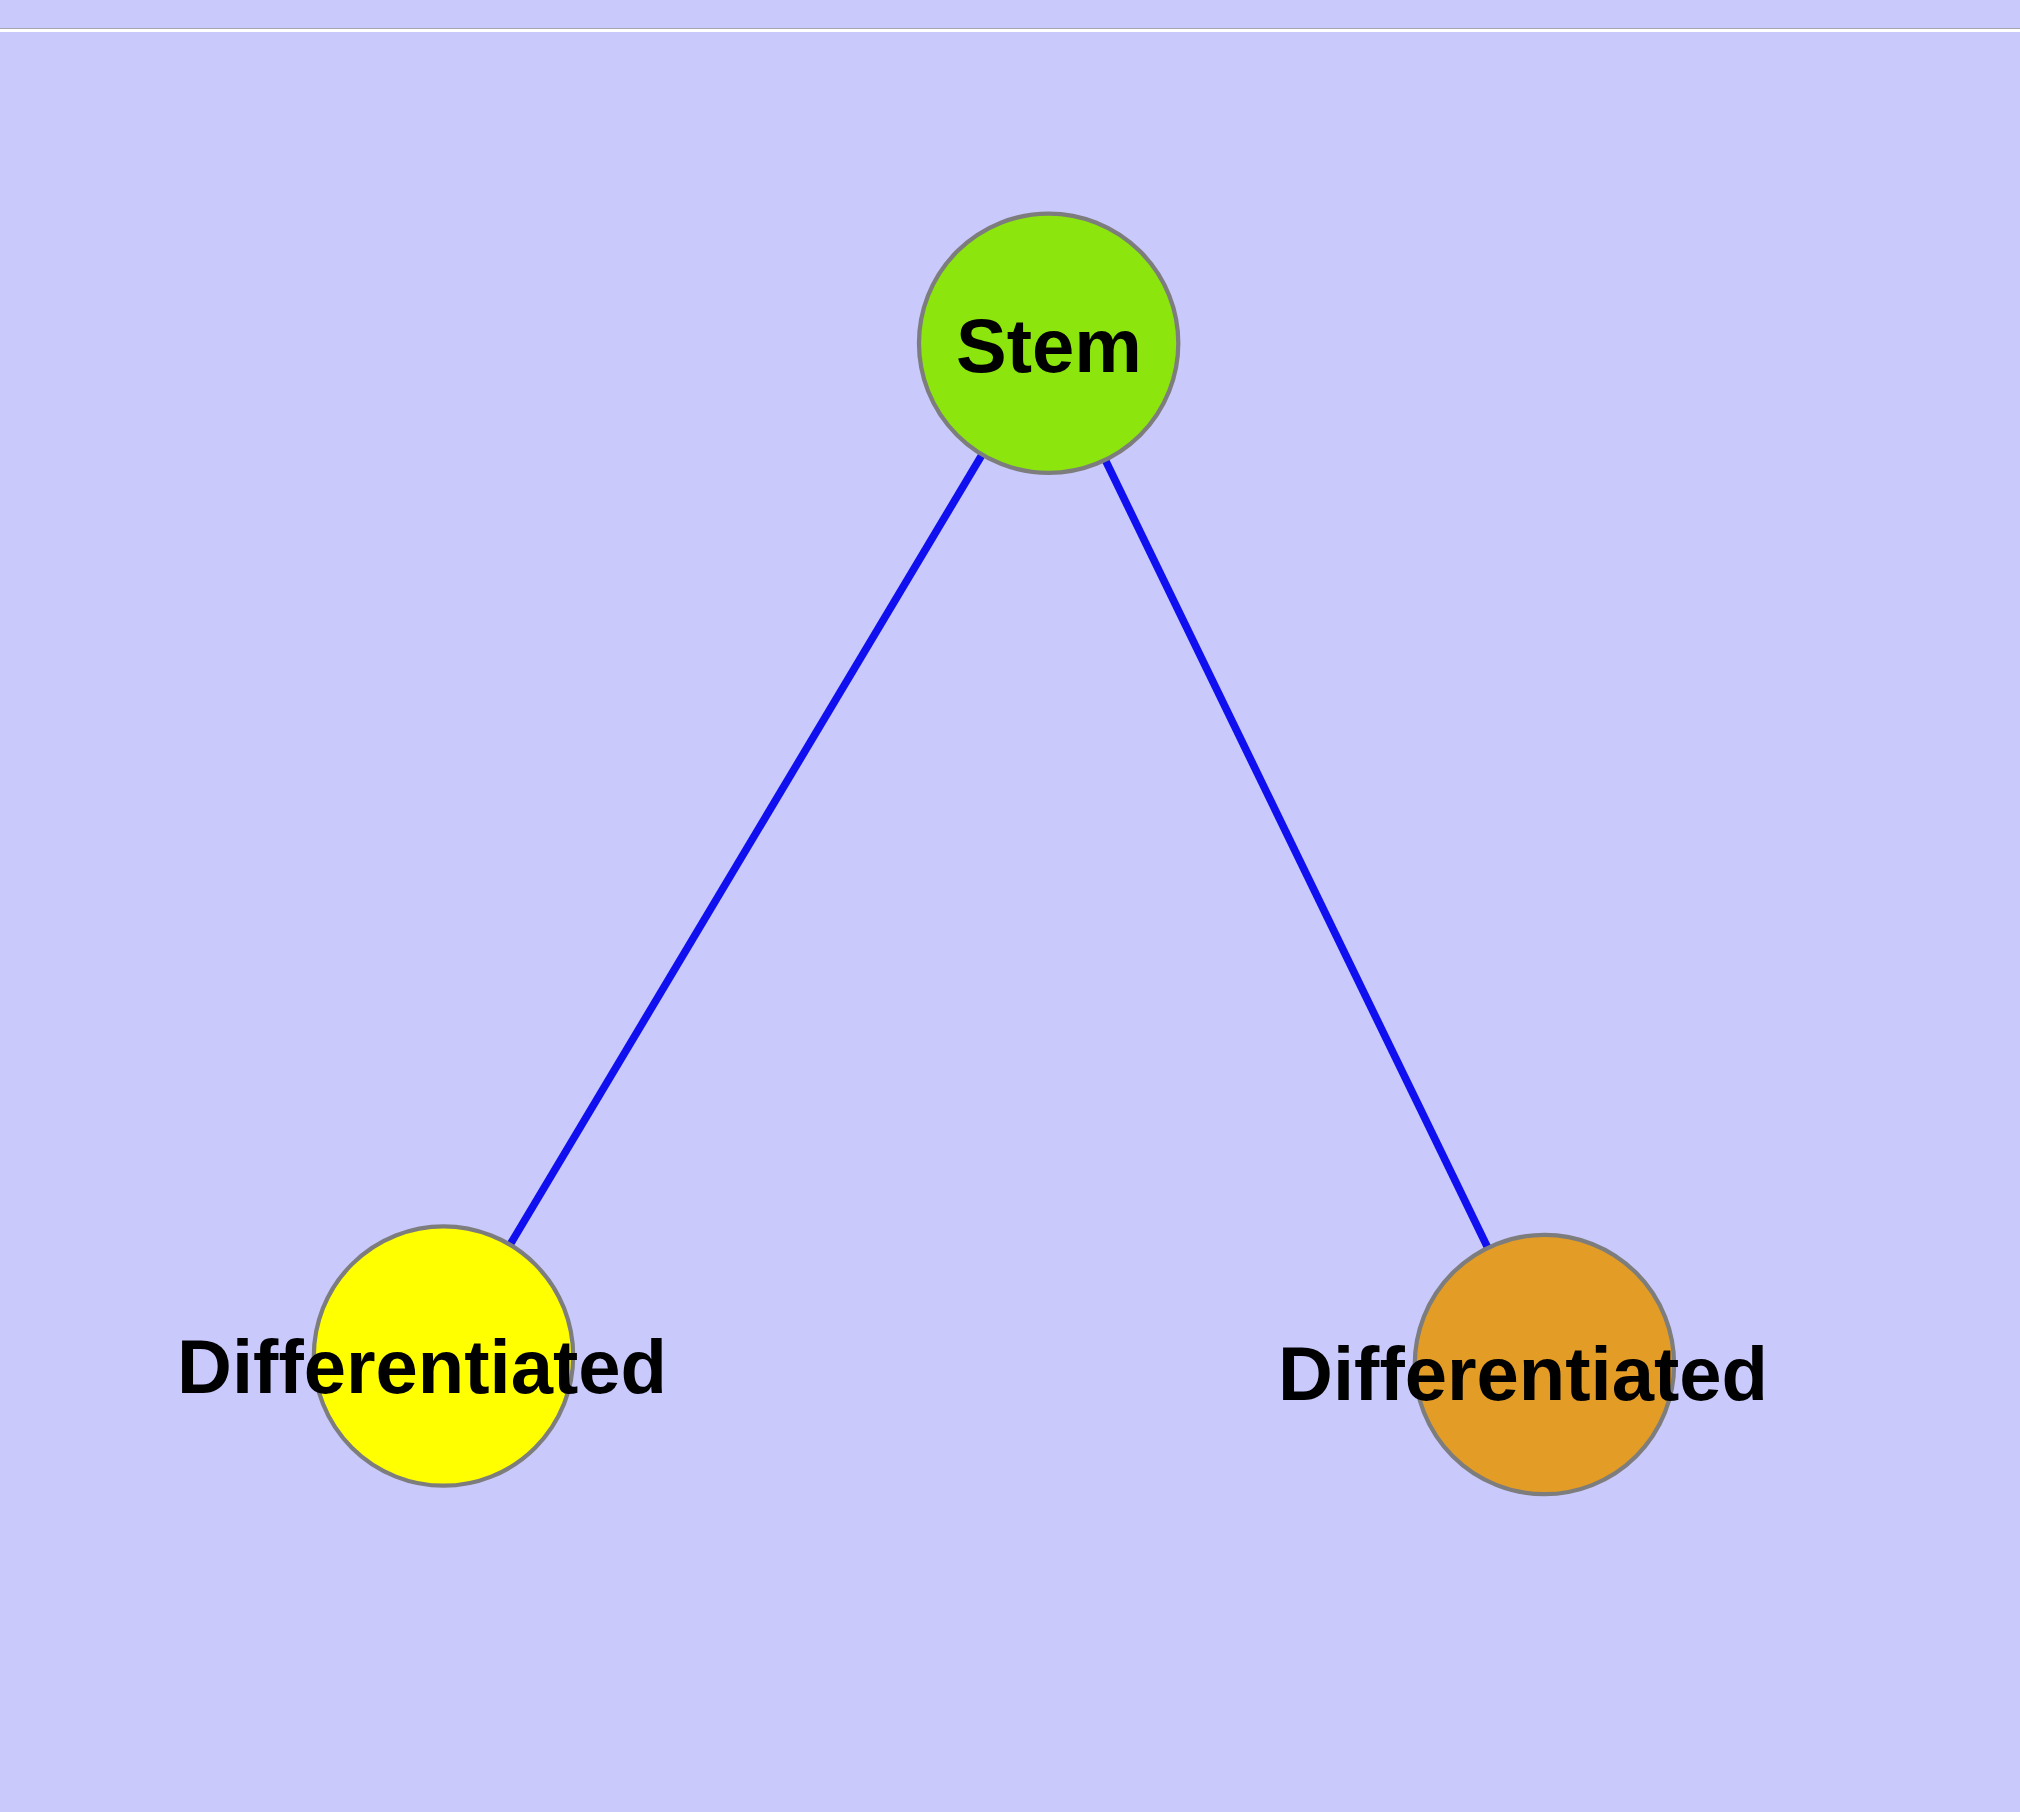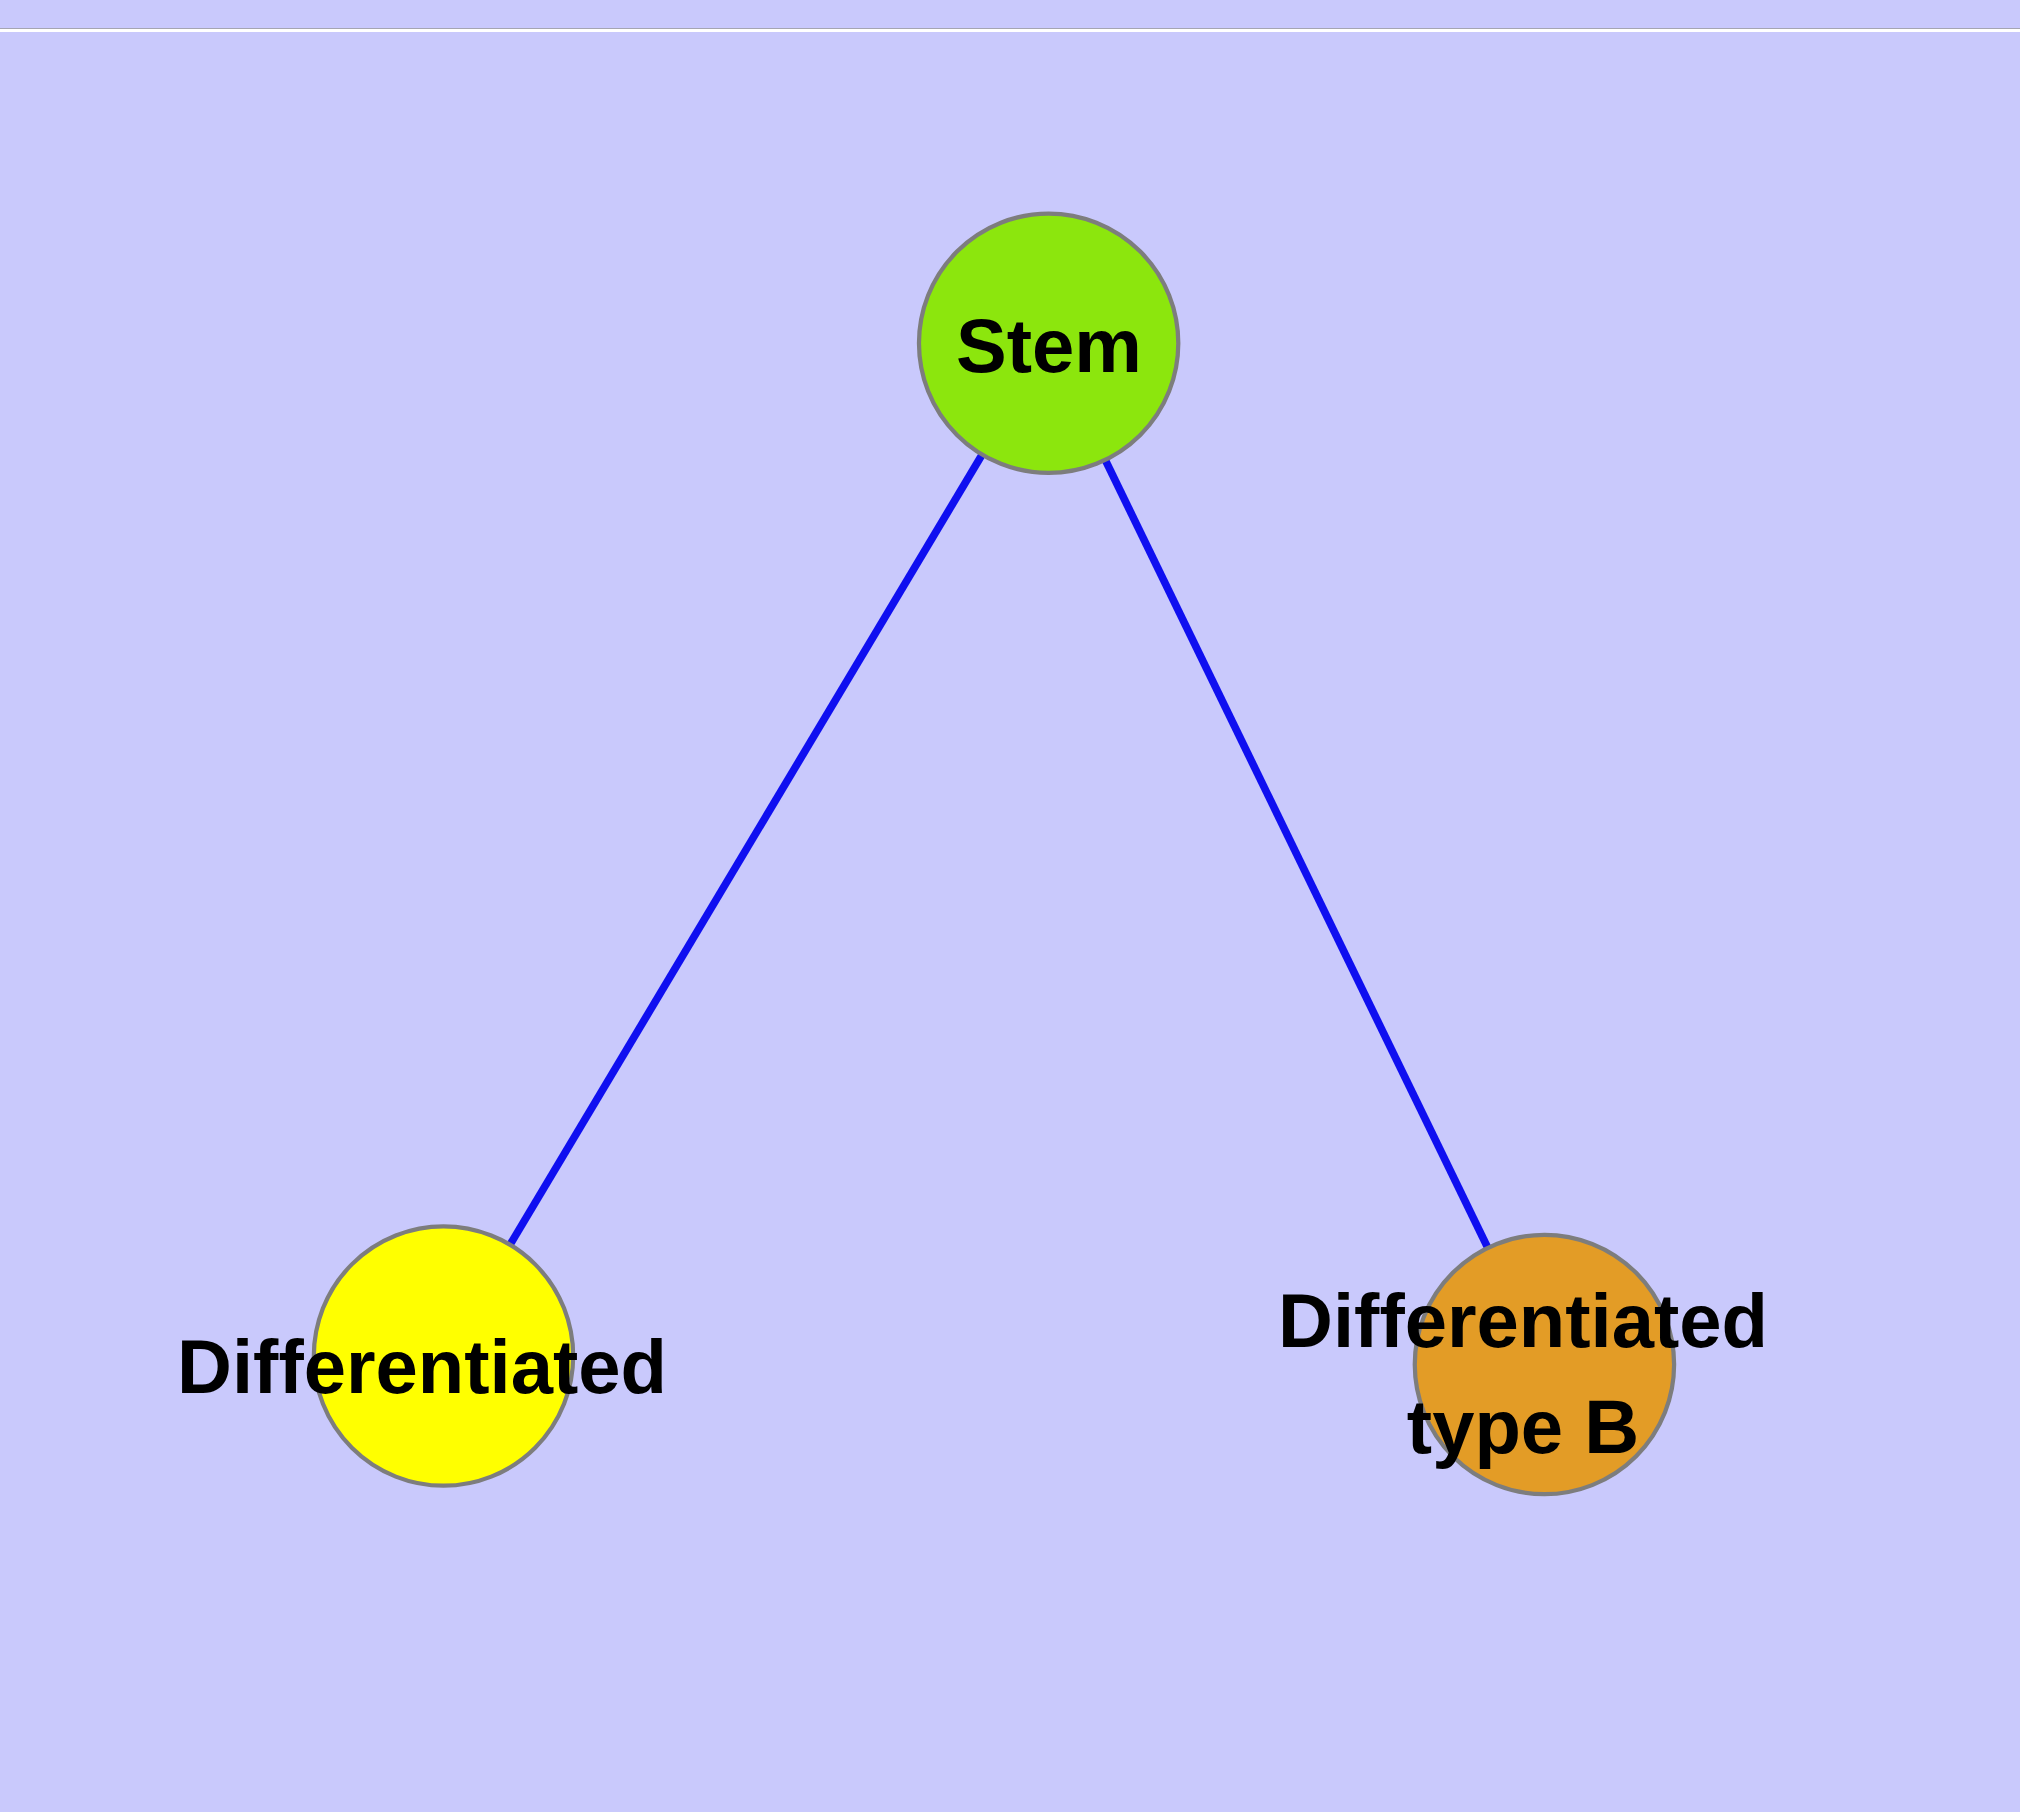--- a/index.html
+++ b/index.html
@@ -63,17 +63,16 @@
   </svg>
 
   <div class="node-label" style="left: 1049px; top: 318px;">Stem</div>
 
   <div class="node-label" style="left: 422px; top: 1339px;">
     <div>Differentiated</div>
   </div>
 
   <div class="node-label" style="left: 1523px; top: 1346px;">
     <div>Differentiated</div>
-    <div>type B</div>
   </div>
 
 </div>
 
 
 </body></html>

